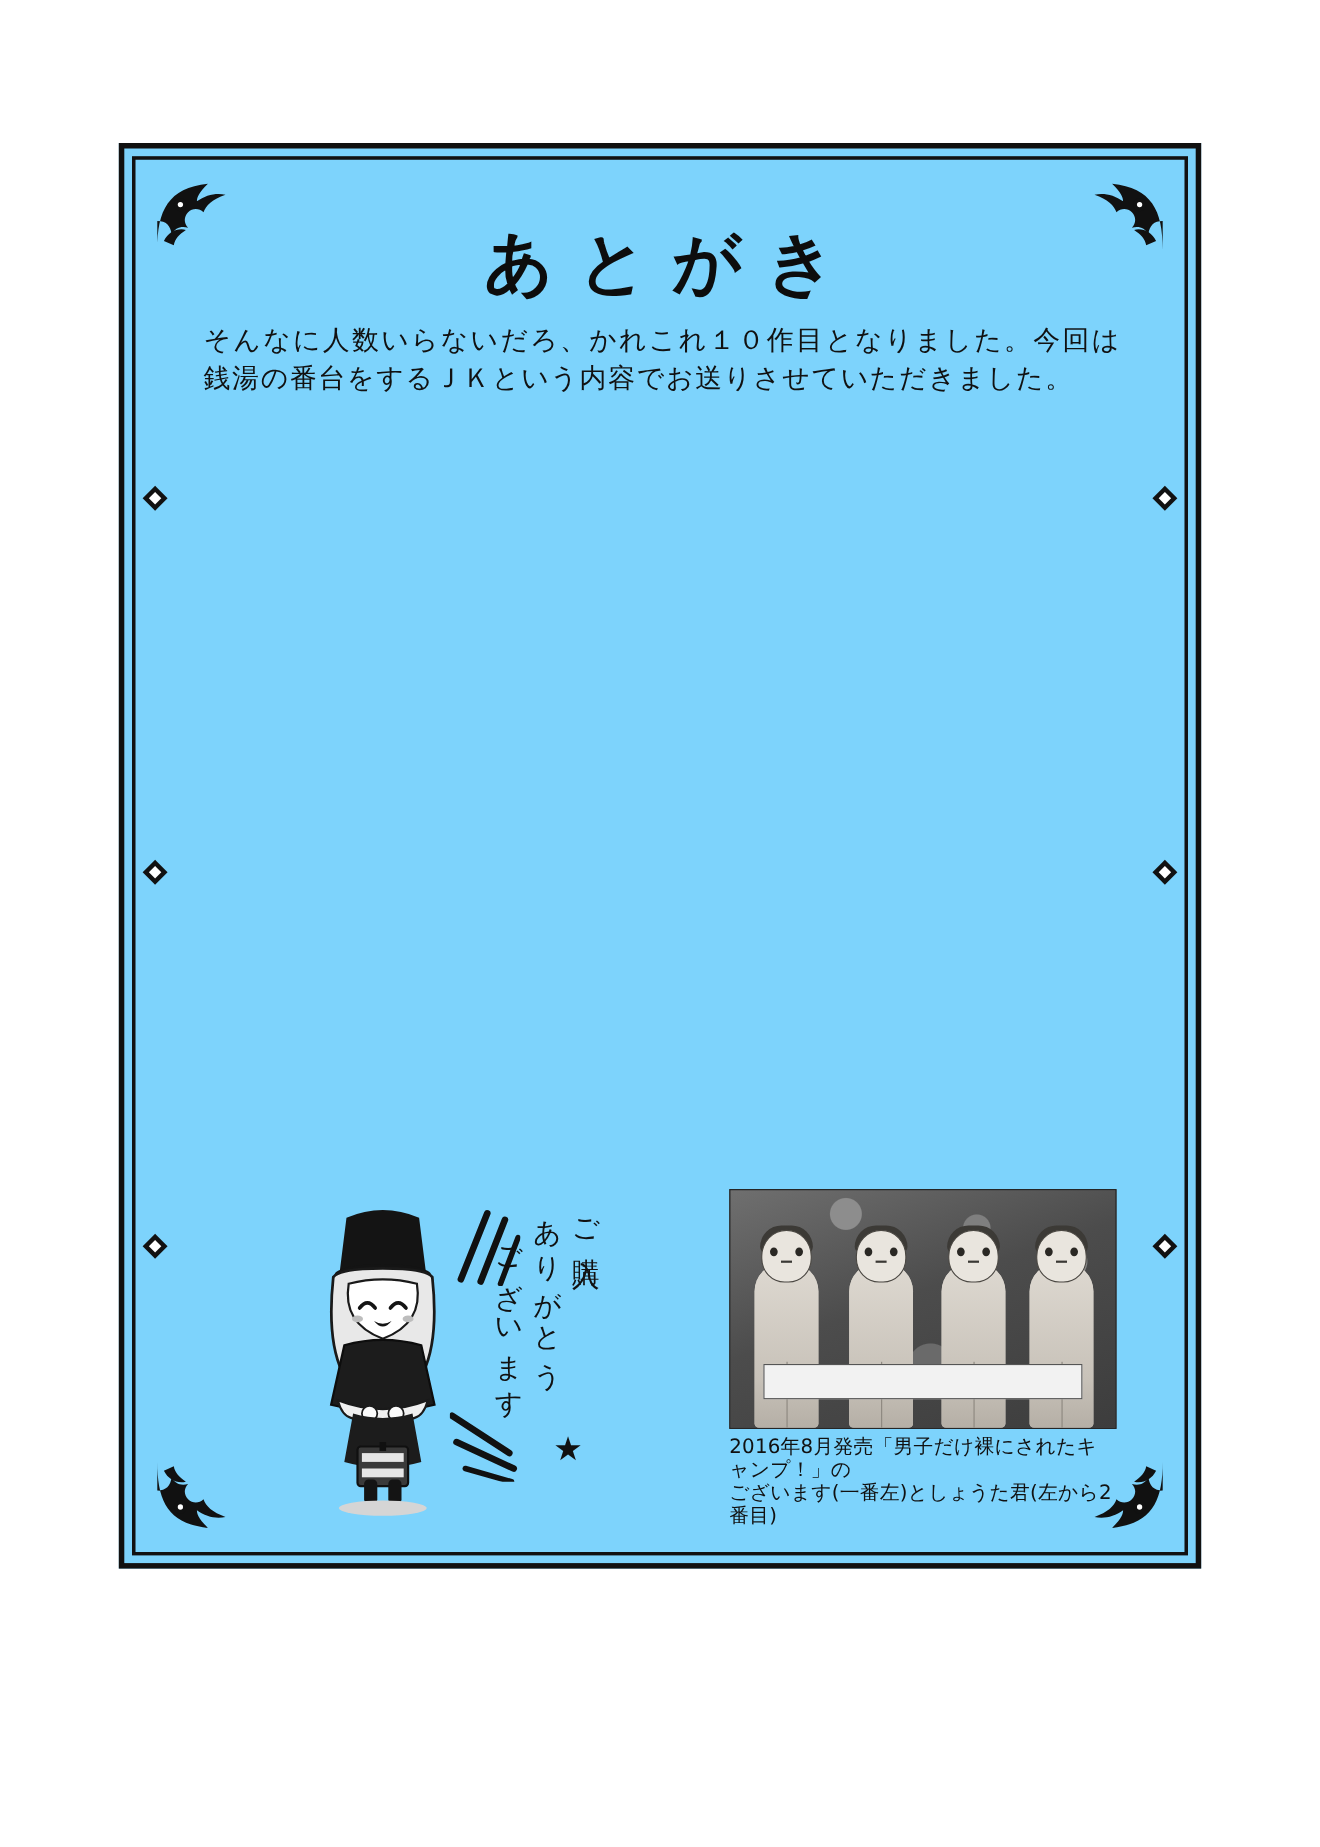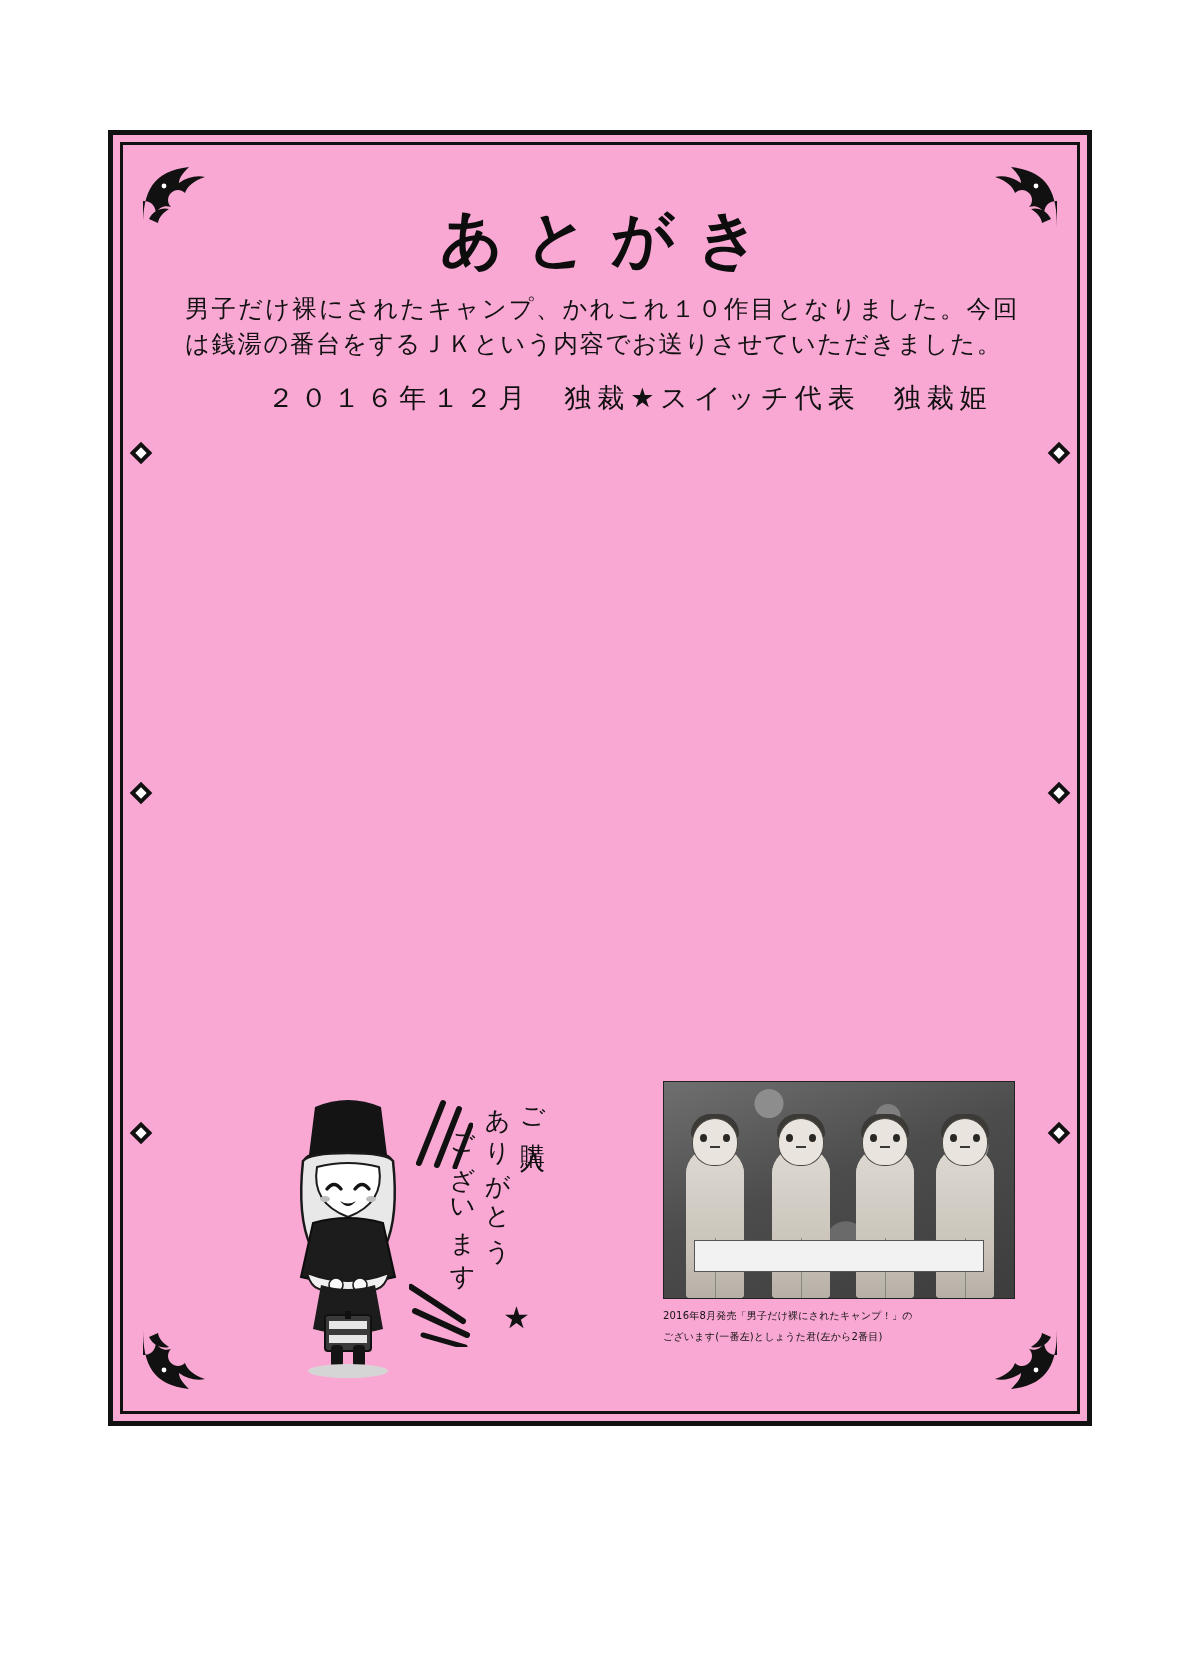--- a/index.html
+++ b/index.html
@@ -25,21 +25,21 @@
   }
 
   .frame-outer {
     position: absolute;
     left: 108px;
     top: 130px;
     width: 984px;
     height: 1296px;
     border: 5px solid #111111;
     box-sizing: border-box;
-    background: #f9a8d4;
+    background: #7dd3fc;
   }
   .frame-mid {
     position: absolute;
     left: 8px;
     top: 8px;
     right: 8px;
     bottom: 8px;
     border: 2px solid #111111;
     box-sizing: border-box;
   }
@@ -284,21 +284,21 @@
     left: 30px;
     right: 30px;
     bottom: 26px;
     height: 30px;
     background: #f2f2f2;
     border: 1px solid #555;
   }
   .photo-caption {
     margin-top: 6px;
     font-family: "DejaVu Sans", sans-serif;
-    font-size: 10px;
+    font-size: 18px;
     line-height: 21px;
     color: #111;
     letter-spacing: 0.2px;
   }
 
 </style>
 </head>
 <body>
 
 <div class="page">
@@ -345,24 +345,23 @@
       <div class="side-orn" style="left:10px; top:980px;"></div>
       <div class="side-orn" style="right:10px; top:300px;"></div>
       <div class="side-orn" style="right:10px; top:640px;"></div>
       <div class="side-orn" style="right:10px; top:980px;"></div>
 
       <div class="content">
 
         <div class="title">あとがき</div>
 
         <div class="body-text">
-          <p>男子だけ裸にされたキャンプ、かれこれ１０作目となりました。今回は銭湯の番台をするＪＫという内容でお送りさせていただきました。</p>
+          <p>そんなに人数いらないだろ、かれこれ１０作目となりました。今回は銭湯の番台をするＪＫという内容でお送りさせていただきました。</p>
         </div>
 
-        <div class="signature">２０１６年１２月　独裁★スイッチ代表　独裁姫</div>
 
         <div class="bottom">
 
           <div class="mascot">
             <svg viewBox="0 0 150 290" width="150" height="290">
 
               <path d="M42 18 q33 -14 66 0 l6 48 q-39 12 -78 0 z" fill="#141414"></path>
               <ellipse cx="75" cy="70" rx="44" ry="10" fill="#141414"></ellipse>
 
               <path d="M30 72 q6 -8 45 -8 q39 0 45 8 q6 56 -8 86 q-37 12 -74 0 q-14 -30 -8 -86 z" fill="#e8e8e8" stroke="#1a1a1a" stroke-width="2.5"></path>

